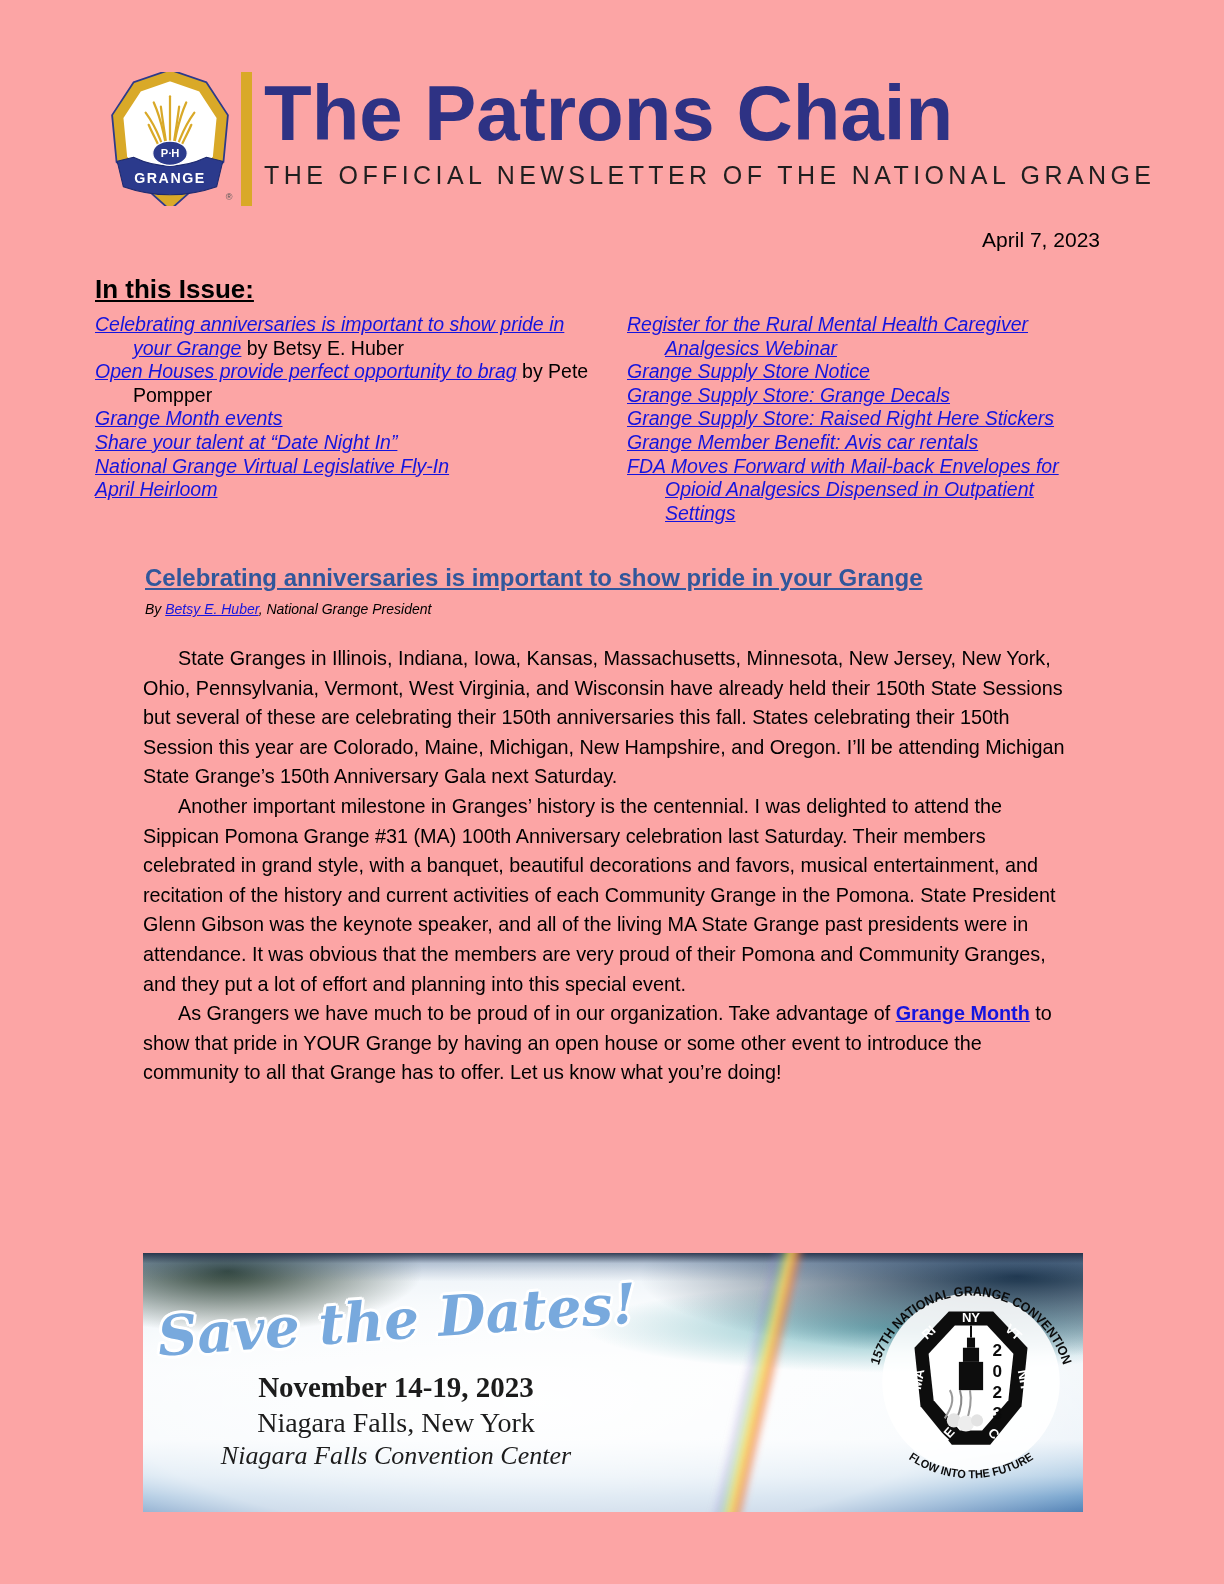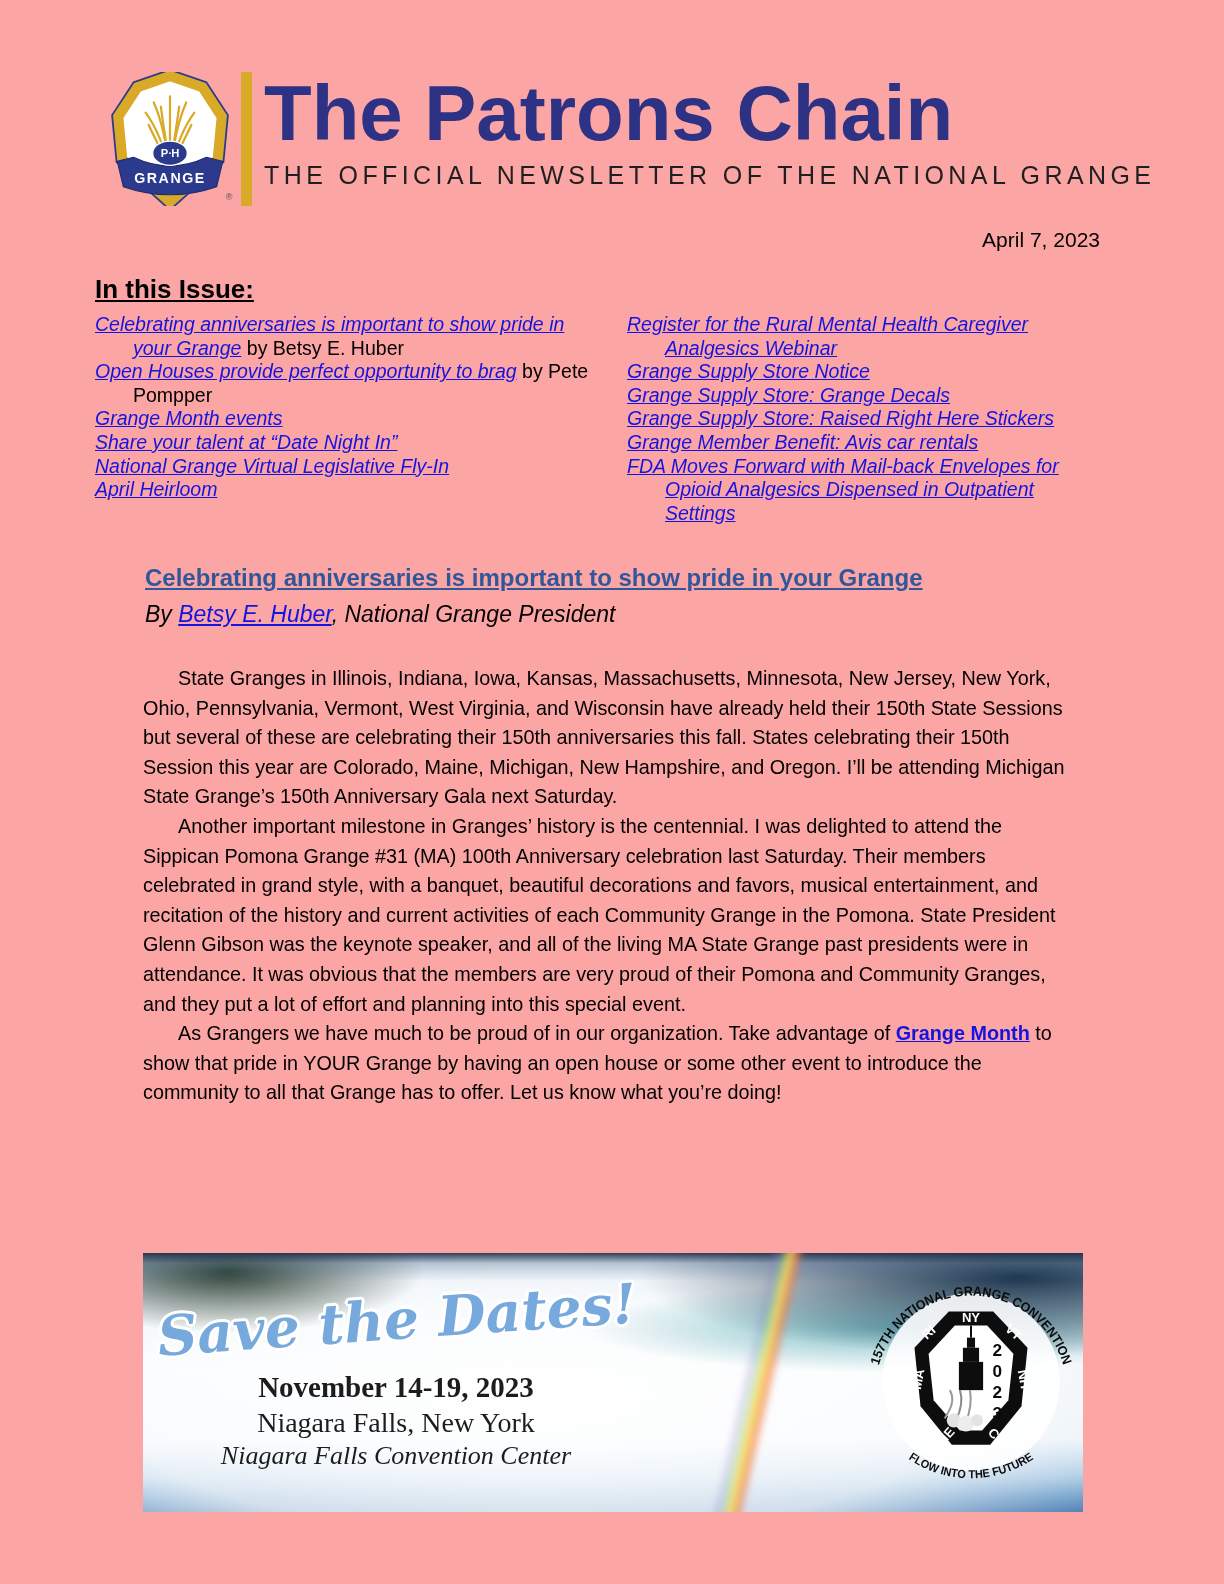--- a/index.html
+++ b/index.html
@@ -23,21 +23,21 @@
   .toc-col-b{width:462px;}
   .toc-item{margin:0;padding-left:38px;text-indent:-38px;font-size:19.5px;line-height:23.6px;color:#000;}
   a.seg-link{color:#1414DE;text-decoration:underline;cursor:pointer;}
   .toc-item a.seg-link{font-style:italic;}
   a.seg-link.bold{font-weight:bold;font-style:normal;}
 
   
   .article{position:absolute;left:143px;top:564px;width:938px;}
   .article-title{font-size:24px;font-weight:bold;color:#31579B;text-decoration:underline;
                  margin:0 0 7px 2px;display:inline-block;}
-  .byline{font-style:italic;font-size:23px;margin:2px 0 36px 2px;color:#000;}
+  .byline{font-style:italic;font-size:14px;margin:2px 0 27px 2px;color:#000;}
   .body-para{font-size:19.8px;line-height:29.6px;margin:0;text-indent:35px;color:#000;}
 
   
   .banner{position:absolute;left:143px;top:1253px;width:940px;height:259px;overflow:hidden;
     background:
       linear-gradient(180deg, rgba(35,48,72,.92) 0%, rgba(90,115,150,.35) 4%, rgba(255,255,255,0) 11%),
       radial-gradient(ellipse 300px 95px at 9% 7%, rgba(34,54,40,.95), rgba(34,54,40,0) 65%),
       radial-gradient(ellipse 540px 115px at 93% 9%, rgba(17,42,66,.95), rgba(17,42,66,0) 70%),
       radial-gradient(ellipse 430px 62px at 80% 29%, rgba(44,150,160,.6), rgba(44,150,160,0) 72%),
       radial-gradient(ellipse 770px 245px at 42% 58%, rgba(255,255,255,.98), rgba(255,255,255,.75) 55%, rgba(255,255,255,0) 88%),

